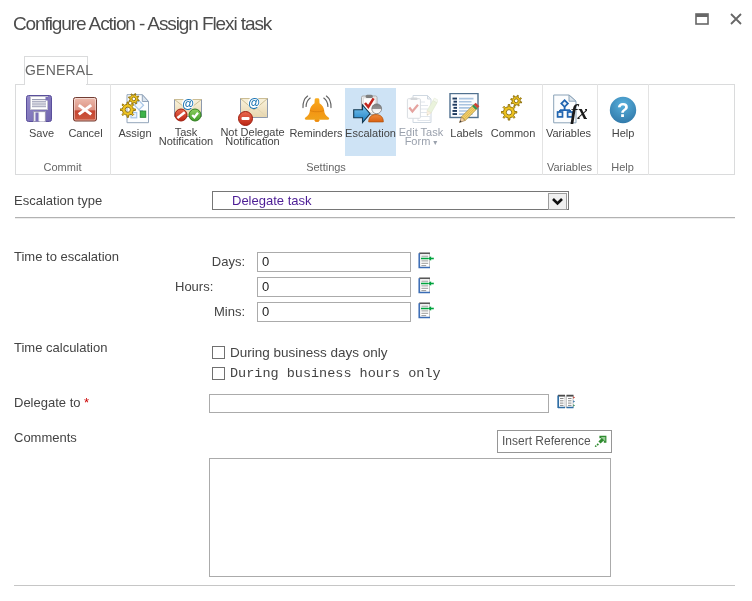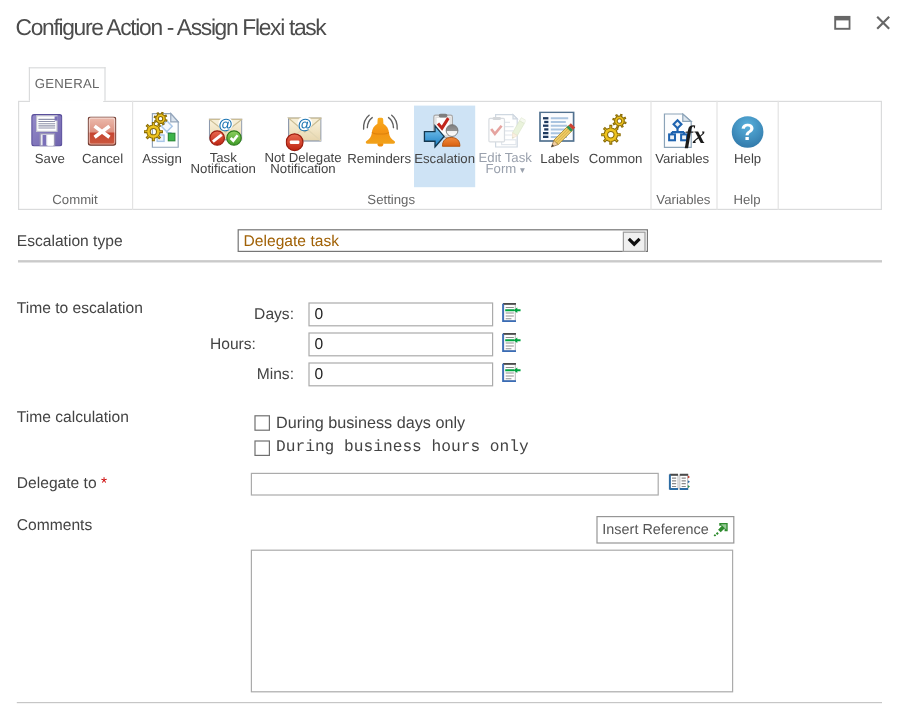--- a/index.html
+++ b/index.html
@@ -2,32 +2,32 @@
 <html><head>
 <meta charset="utf-8">
 <style>
   html,body{margin:0;padding:0;background:#fff;}
   body{width:752px;height:601px;position:relative;overflow:hidden;
        font-family:"Liberation Sans",sans-serif;}
   .abs{position:absolute;}
   .title{left:13px;top:13px;font-size:19px;color:#4c4c4c;letter-spacing:-1.1px;}
   .tab{left:24px;top:56px;width:62px;height:27px;background:#fff;
        border:1px solid #dadbdc;border-bottom:none;z-index:3;
-       font-size:11px;color:#666;text-align:center;line-height:27px;letter-spacing:0.2px;}
+       font-size:14px;color:#666;text-align:center;line-height:27px;letter-spacing:0.2px;}
   .ribbon{left:15px;top:84px;width:718px;height:89px;border:1px solid #dadbdc;background:#fff;z-index:1;}
   .vsep{top:84px;width:1px;height:91px;background:#e3e3e3;z-index:2;}
   .hilite{left:345px;top:88px;width:51px;height:68px;background:#cee3f5;z-index:1;}
   .rlabel{top:128px;font-size:11px;line-height:10px;color:#444;text-align:center;z-index:4;white-space:pre-line;}
   .rlabel2{line-height:9px;}
   .glabel{top:161px;font-size:11px;color:#666;text-align:center;z-index:4;}
   .icon{z-index:4;}
   .flabel{font-size:13px;color:#444;letter-spacing:0px;}
   .req{color:#c00;}
-  .selectbox{left:198px;top:191px;width:336px;height:17px;border:1px solid #767676;
-     font-size:13px;color:#a16207;line-height:17px;padding-left:4px;background:#fff;}
+  .selectbox{left:212px;top:191px;width:336px;height:17px;border:1px solid #767676;
+     font-size:13px;color:#4c1d95;line-height:17px;padding-left:19px;background:#fff;}
   .selarrow{position:absolute;right:1px;top:1px;width:17px;height:15px;background:#f0f0f0;
      border:1px solid #9d9d9d;}
   .hr1{left:15px;top:217px;width:720px;height:1px;background:#b2b2b2;border-bottom:1px solid #ededed;}
   .hr2{left:14px;top:585px;width:721px;height:1px;background:#c6c6c6;}
   .tinput{border:1px solid #ababab;background:#fff;font-size:13px;color:#222;
      line-height:18px;padding-left:4px;}
   .numin{left:257px;width:148px;height:18px;}
   .cb{width:11px;height:11px;border:1px solid #707070;background:#fff;}
   .cbl{font-size:13.5px;color:#444;}
   .irbtn{left:497px;top:430px;width:113px;height:21px;border:1px solid #969696;background:#fff;

